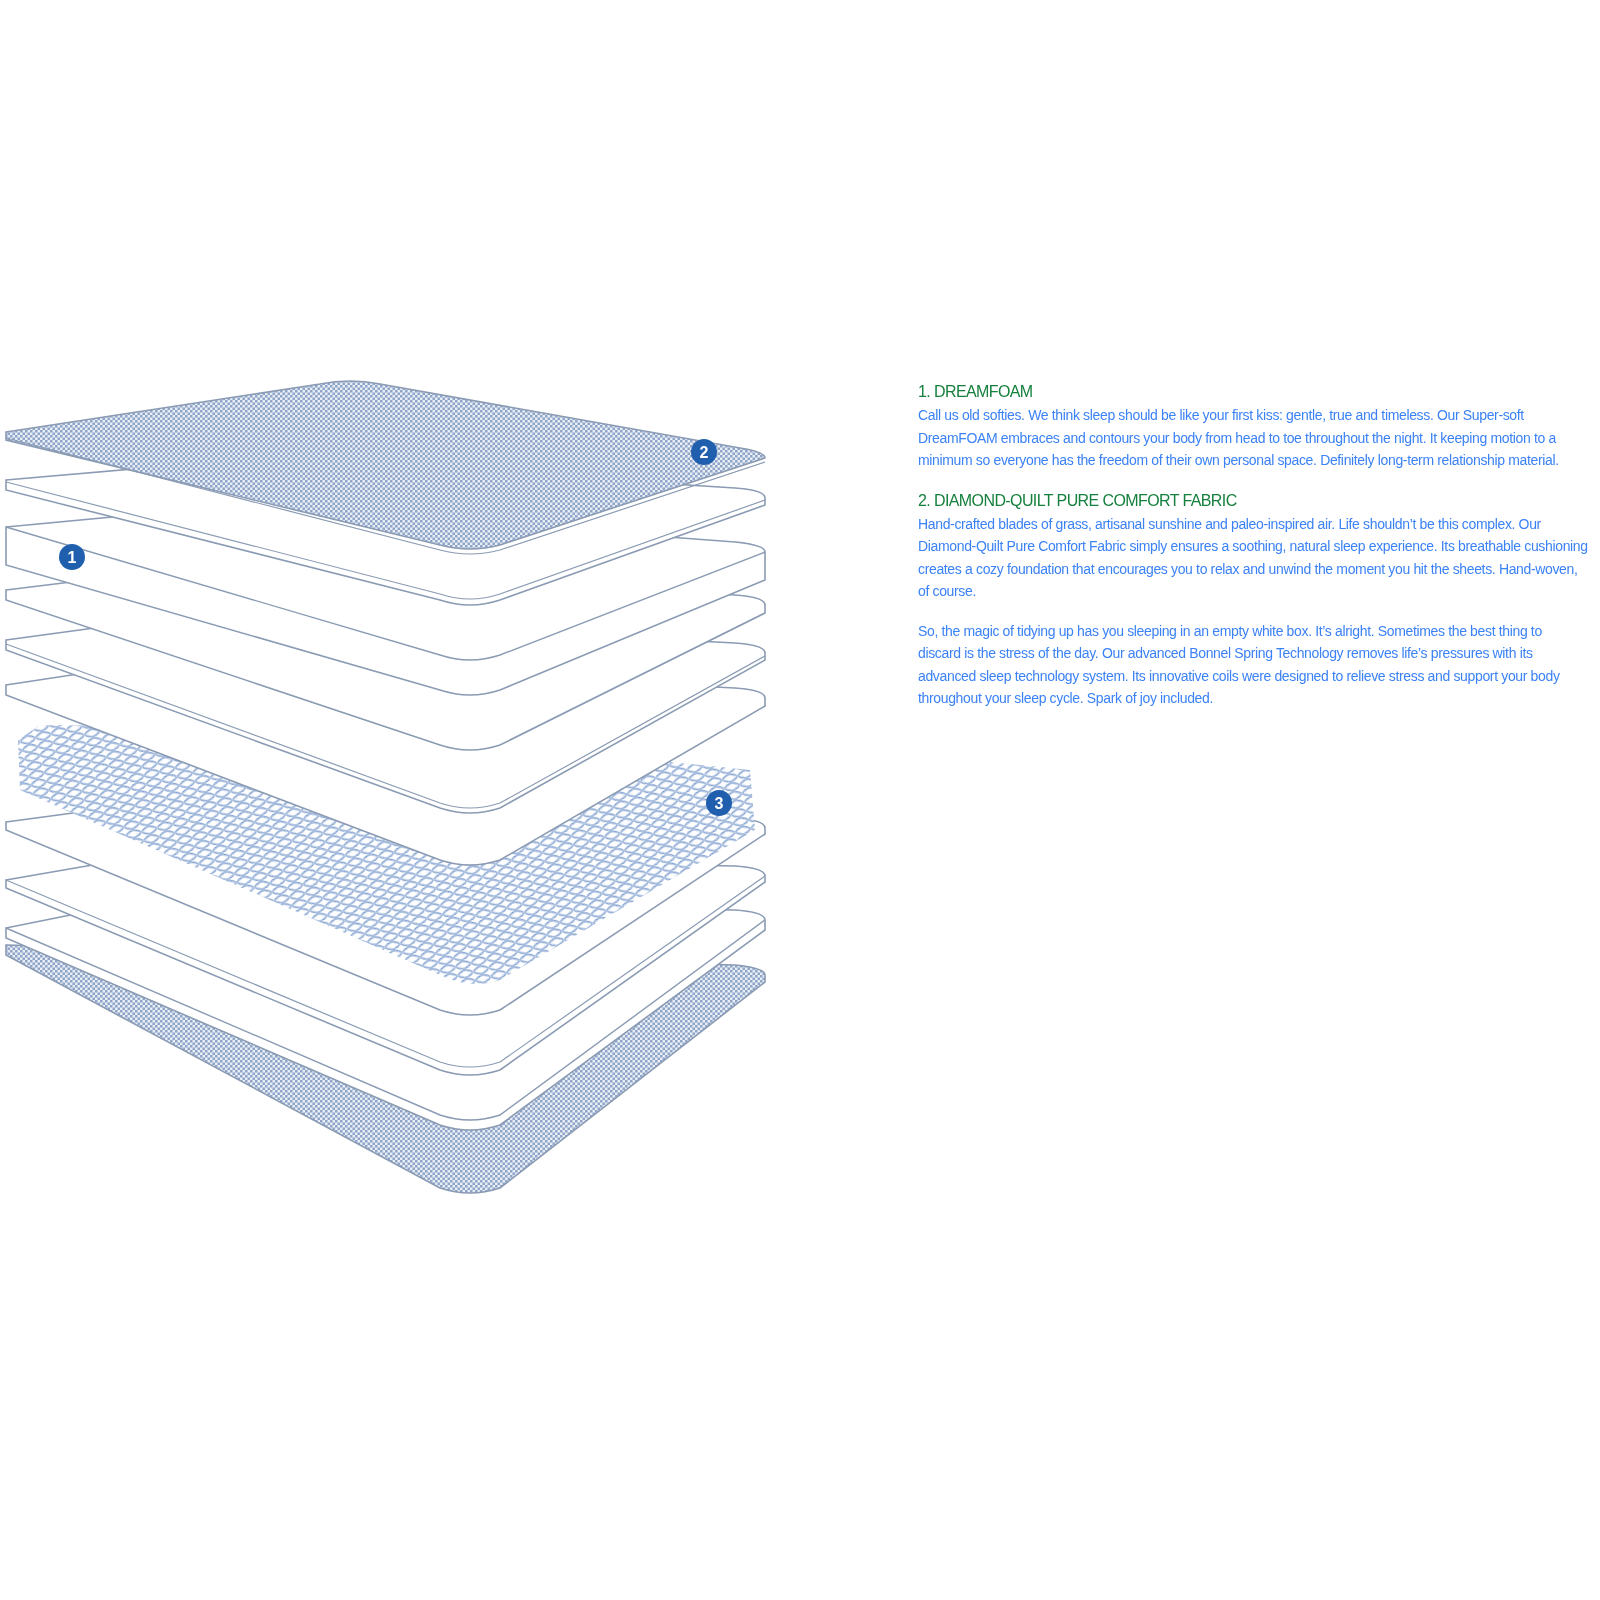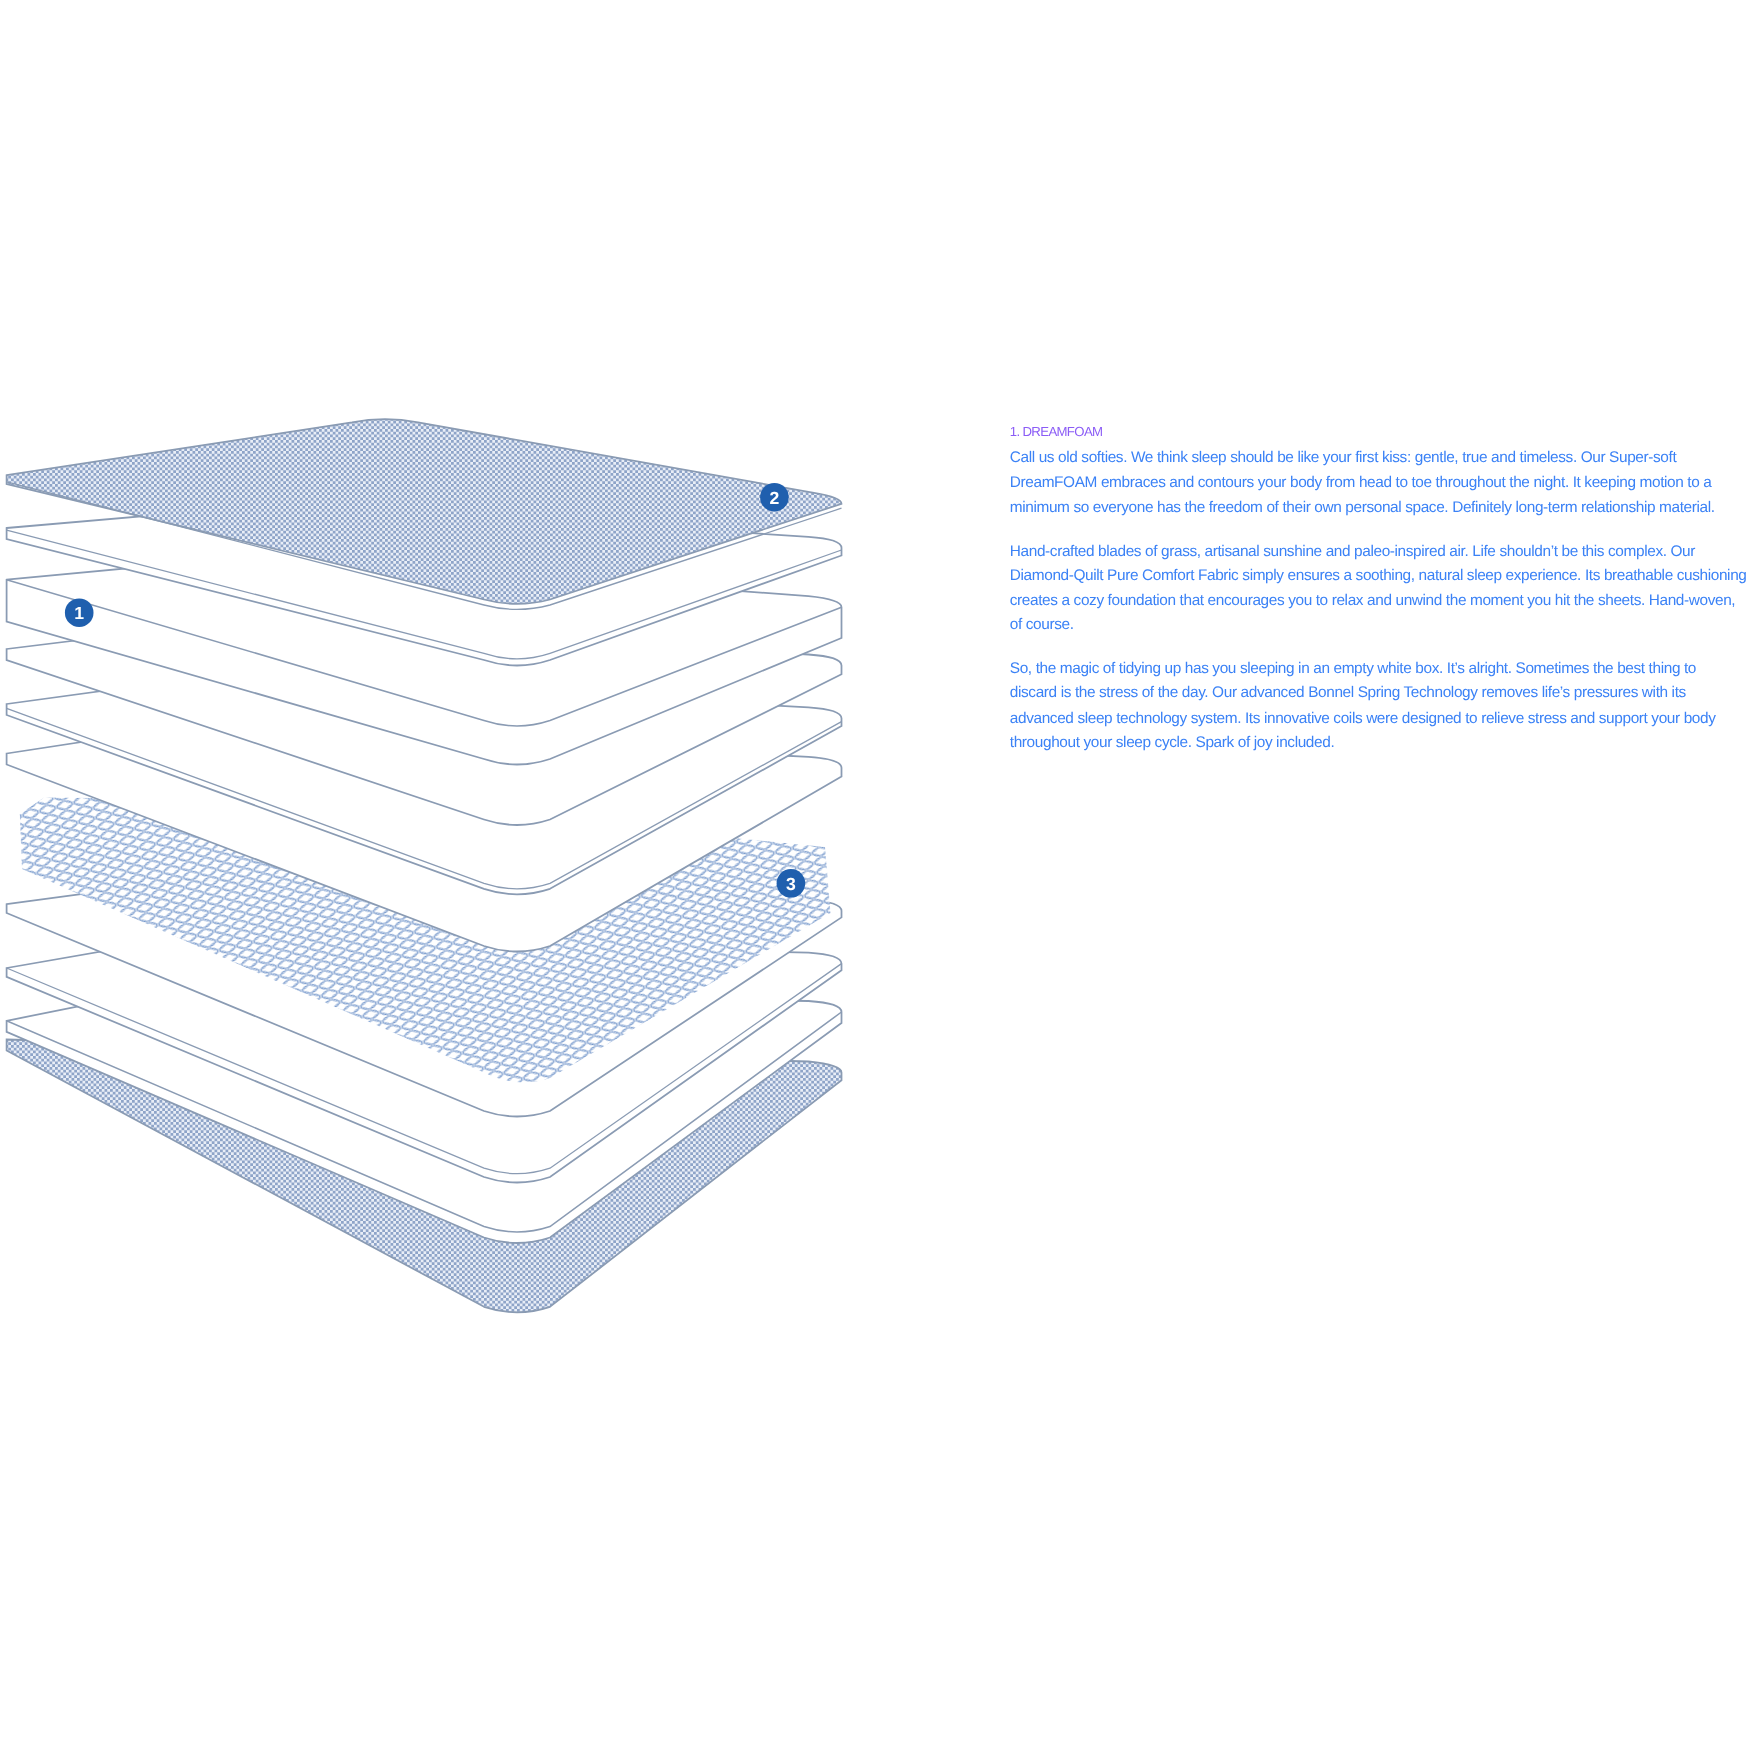--- a/index.html
+++ b/index.html
@@ -1,21 +1,21 @@
 <!DOCTYPE html>
 <html><head>
 <meta charset="utf-8">
 <style>
   html, body { margin: 0; padding: 0; background: #ffffff; }
   body { width: 1600px; height: 1600px; position: relative; overflow: hidden; font-family: "Liberation Sans", sans-serif; }
   #diagram { position: absolute; left: 0; top: 0; width: 800px; height: 1600px; }
   #diagram svg { width: 800px; height: 1600px; display: block; }
   .text-col { position: absolute; left: 918px; top: 380px; width: 670px; color: #3a3a3a; }
   .section { margin-bottom: 17px; }
-  .section h2 { margin: 0; font-weight: normal; font-size: 12px; letter-spacing: -0.6px; color: #8b5cf6; line-height: 24px; }
+  .section h2 { margin: 0; font-weight: normal; font-size: 16px; letter-spacing: -0.6px; color: #15803d; line-height: 24px; }
   .section p { margin: 0; font-size: 14px; line-height: 22.5px; letter-spacing: -0.35px; color: #3b82f6; }
   .badge text { font-family: "Liberation Sans", sans-serif; font-weight: bold; }
 </style>
 </head>
 <body>
 
 <div id="diagram">
   <svg viewBox="0 0 800 1600" xmlns="http://www.w3.org/2000/svg">
     <defs>
       <pattern id="quilt" width="5" height="5" patternUnits="userSpaceOnUse">
@@ -97,18 +97,19 @@
     </g>
   </svg>
 </div>
 
 <div class="text-col">
   <div class="section">
     <h2>1. DREAMFOAM</h2>
     <p>Call us old softies. We think sleep should be like your first kiss: gentle, true and timeless. Our Super-soft DreamFOAM embraces and contours your body from head to toe throughout the night. It keeping motion to a minimum so everyone has the freedom of their own personal space. Definitely long-term relationship material.</p>
   </div>
   <div class="section">
+    <h2>2. DIAMOND-QUILT PURE COMFORT FABRIC</h2>
     <p>Hand-crafted blades of grass, artisanal sunshine and paleo-inspired air. Life shouldn’t be this complex. Our Diamond-Quilt Pure Comfort Fabric simply ensures a soothing, natural sleep experience. Its breathable cushioning creates a cozy foundation that encourages you to relax and unwind the moment you hit the sheets. Hand-woven, of course.</p>
   </div>
   <div class="section">
     <p>So, the magic of tidying up has you sleeping in an empty white box. It’s alright. Sometimes the best thing to discard is the stress of the day. Our advanced Bonnel Spring Technology removes life’s pressures with its advanced sleep technology system. Its innovative coils were designed to relieve stress and support your body throughout your sleep cycle. Spark of joy included.</p>
   </div>
 </div>
 
 </body></html>

